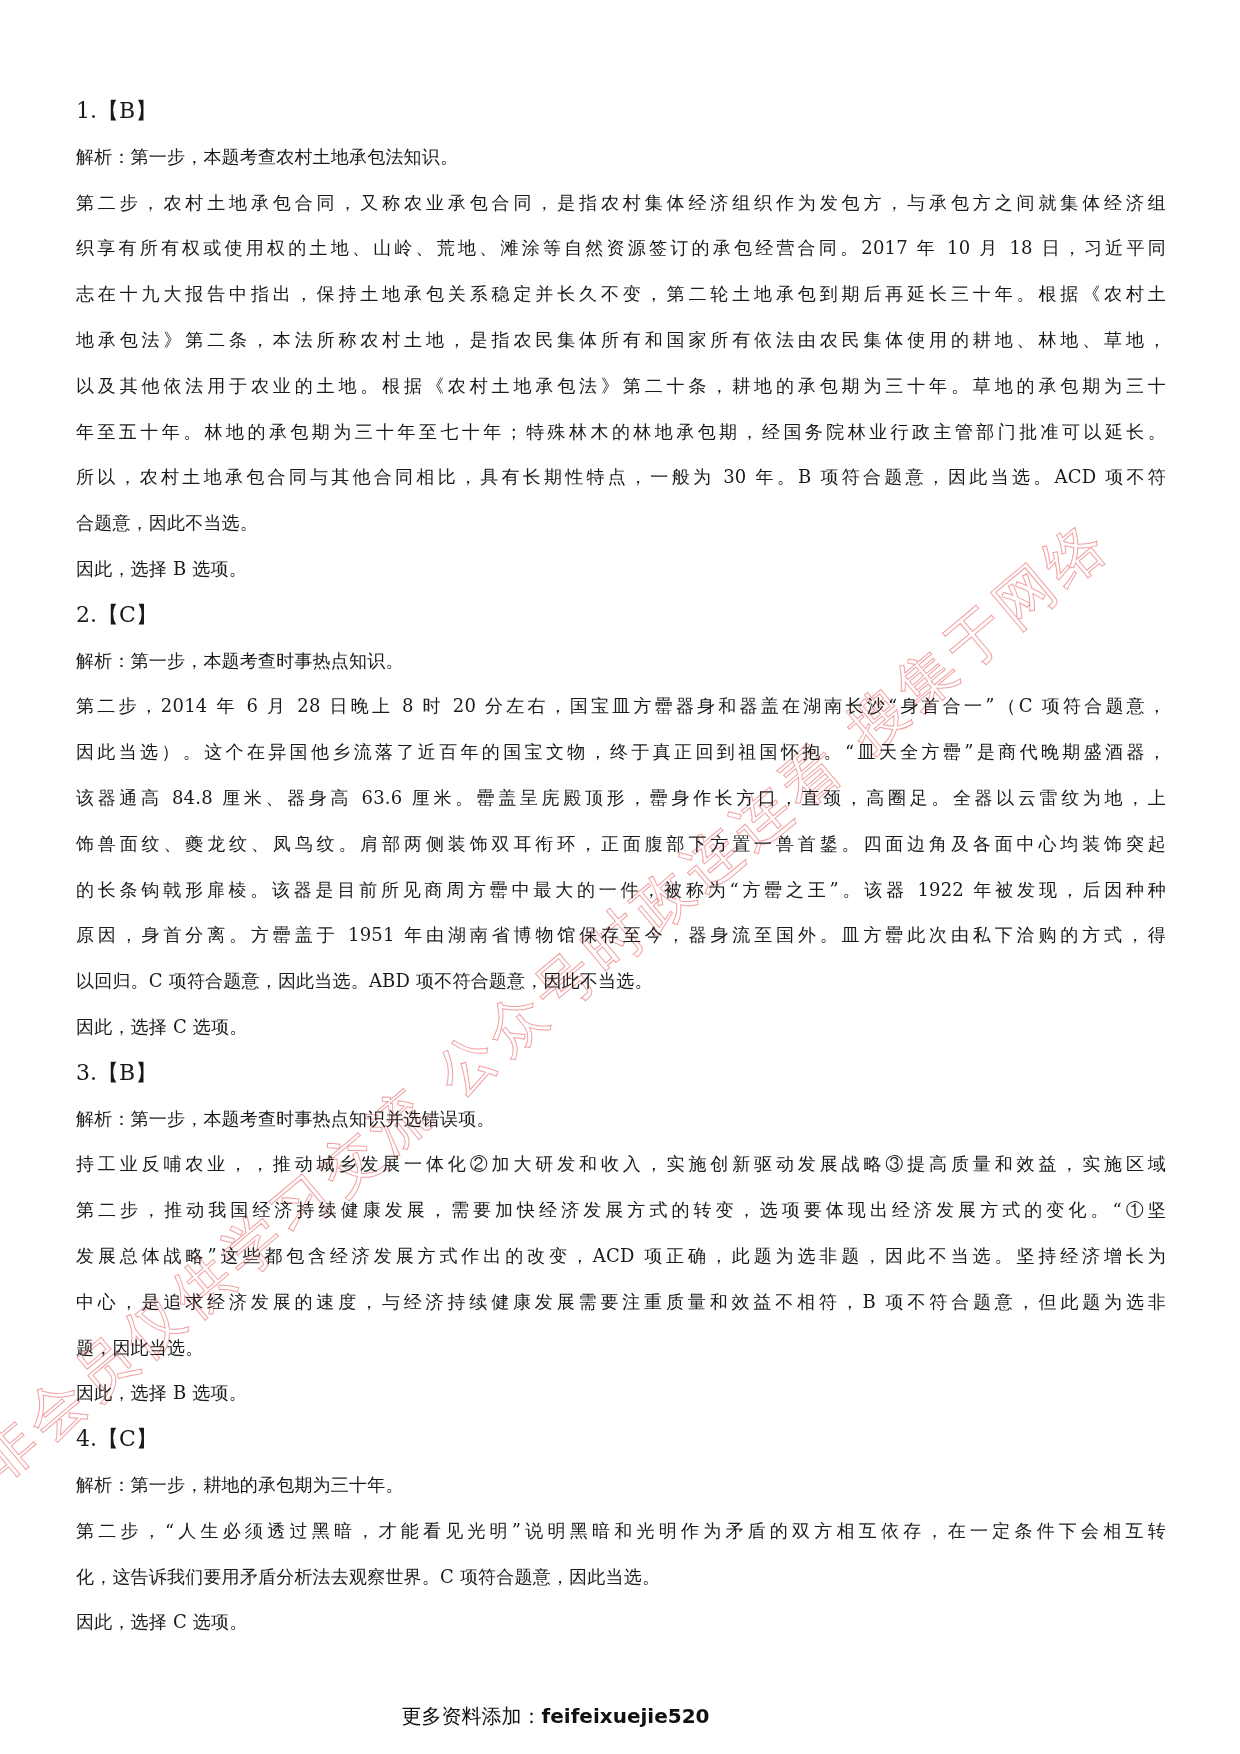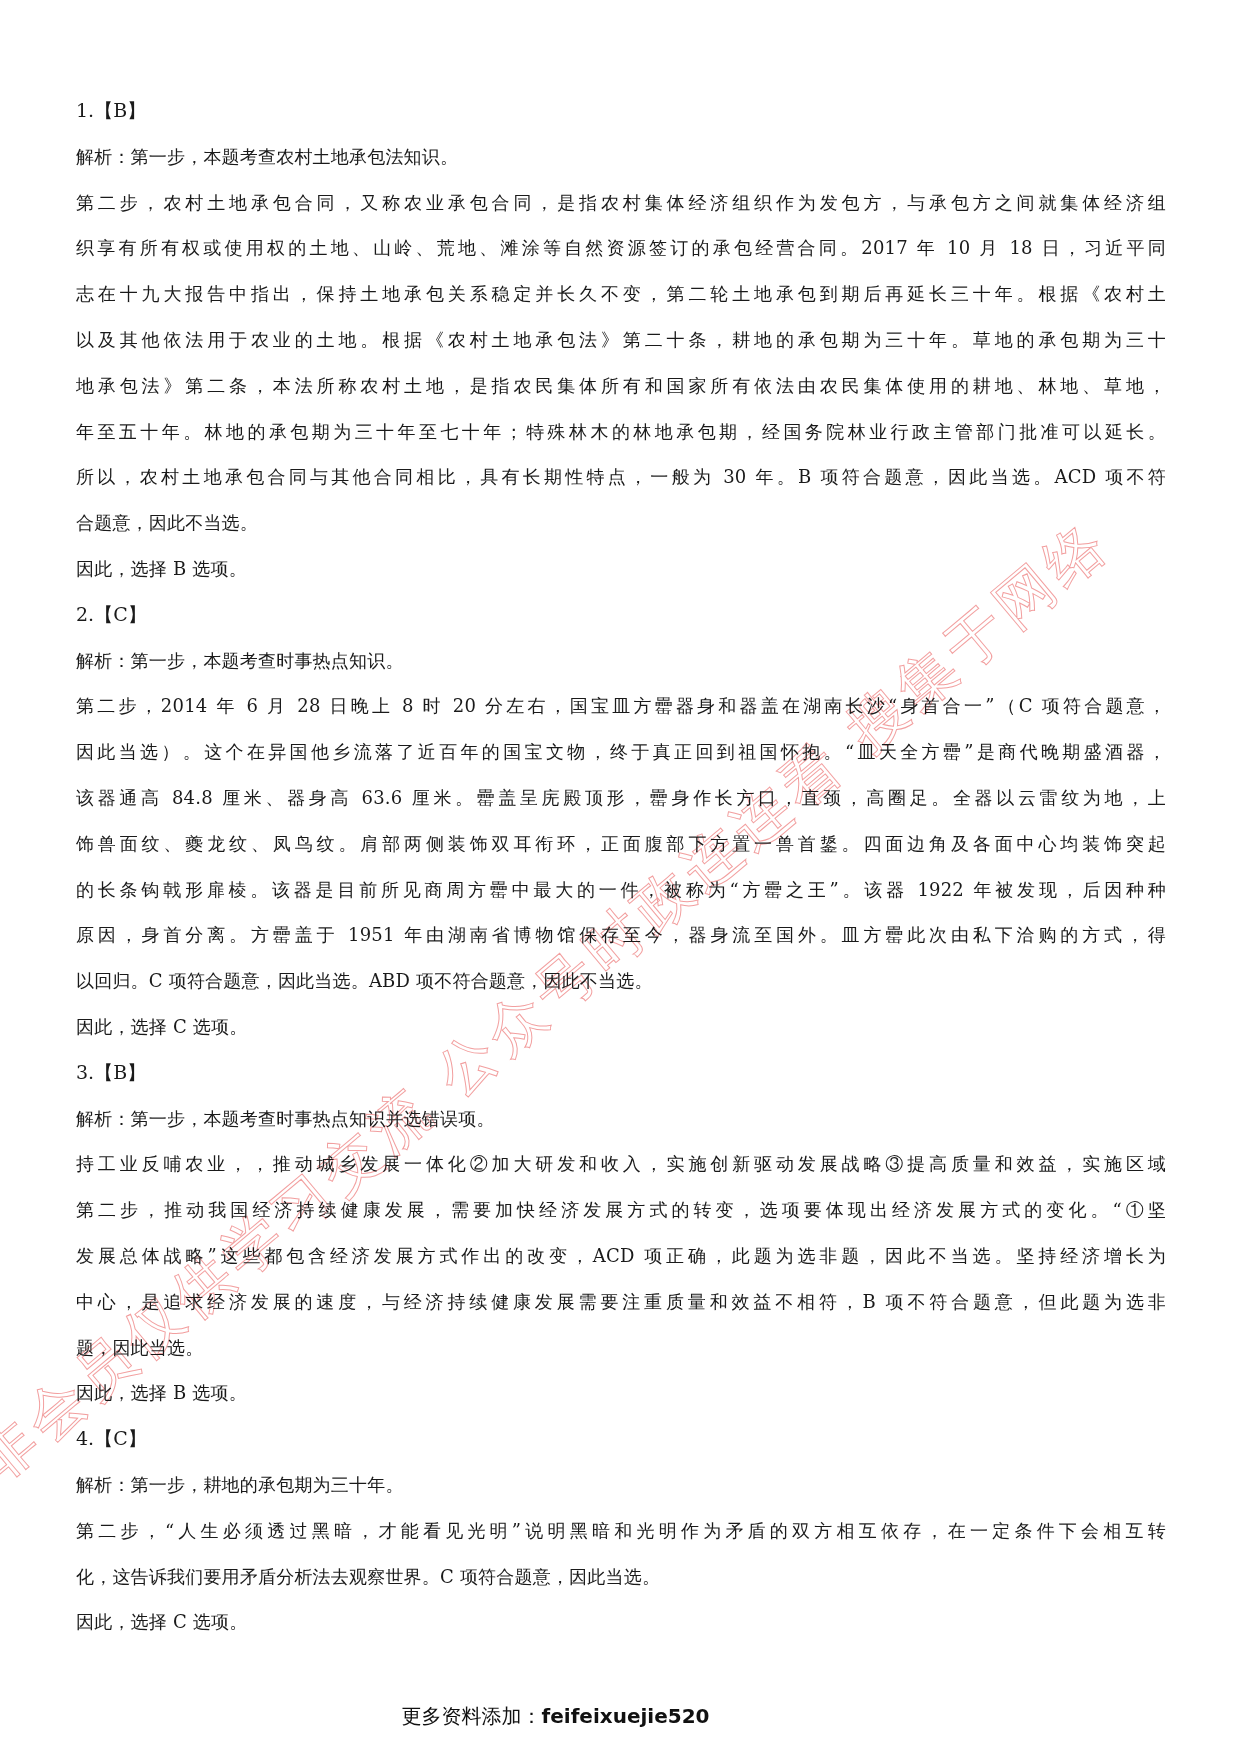--- a/index.html
+++ b/index.html
@@ -2,21 +2,21 @@
 <html><head>
   <meta charset="utf-8">
   <style>
     html, body { margin: 0; padding: 0; background: #ffffff; }
     body { width: 1240px; height: 1754px; position: relative; overflow: hidden;
            font-family: "DejaVu Serif", "Liberation Serif", serif; color: #1a1a1a; }
     .page { position: absolute; left: 76px; top: 88px; width: 1090px; }
     .line { font-size: 18px; line-height: 45.8px; height: 45.8px; white-space: nowrap;
             letter-spacing: 0.2px; text-align: justify; text-align-last: justify; }
     .line.last { text-align-last: left; }
-    .qnum { font-size: 19px; line-height: 45.8px; height: 45.8px; }
+    .qnum { font-size: 22px; line-height: 45.8px; height: 45.8px; }
     .footer { position: absolute; top: 1703px; left: 0; width: 1111px; text-align: center;
               font-size: 20px; color: #111; }
     .footer .code { font-family: "DejaVu Sans", "Liberation Sans", sans-serif; font-weight: bold; }
     .watermark { position: absolute; left: -40px; top: 1440px; transform-origin: 0 0;
                  transform: rotate(-40deg); font-family: "DejaVu Serif", serif;
                  font-size: 58px; color: rgba(232, 80, 80, 0.35); white-space: nowrap;
                  letter-spacing: 6px; pointer-events: none; -webkit-text-stroke: 1px rgba(232,80,80,0.55);
                  -webkit-text-fill-color: transparent; }
   </style>
 </head>
@@ -25,22 +25,22 @@
 <div class="watermark">非会员仅供学习交流 公众号时政连连看 搜集于网络</div>
 
 <div class="page">
 
   <div>
     <div class="qnum">1.【B】</div>
     <div class="line last">解析：第一步，本题考查农村土地承包法知识。</div>
     <div class="line">第二步，农村土地承包合同，又称农业承包合同，是指农村集体经济组织作为发包方，与承包方之间就集体经济组</div>
     <div class="line">织享有所有权或使用权的土地、山岭、荒地、滩涂等自然资源签订的承包经营合同。2017 年 10 月 18 日，习近平同</div>
     <div class="line">志在十九大报告中指出，保持土地承包关系稳定并长久不变，第二轮土地承包到期后再延长三十年。根据《农村土</div>
+    <div class="line">地承包法》第二条，本法所称农村土地，是指农民集体所有和国家所有依法由农民集体使用的耕地、林地、草地，</div>
     <div class="line">以及其他依法用于农业的土地。根据《农村土地承包法》第二十条，耕地的承包期为三十年。草地的承包期为三十</div>
-    <div class="line">地承包法》第二条，本法所称农村土地，是指农民集体所有和国家所有依法由农民集体使用的耕地、林地、草地，</div>
     <div class="line">年至五十年。林地的承包期为三十年至七十年；特殊林木的林地承包期，经国务院林业行政主管部门批准可以延长。</div>
     <div class="line">所以，农村土地承包合同与其他合同相比，具有长期性特点，一般为 30 年。B 项符合题意，因此当选。ACD 项不符</div>
     <div class="line last">合题意，因此不当选。</div>
     <div class="line last">因此，选择 B 选项。</div>
   </div>
 
   <div>
     <div class="qnum">2.【C】</div>
     <div class="line last">解析：第一步，本题考查时事热点知识。</div>
     <div class="line">第二步，2014 年 6 月 28 日晚上 8 时 20 分左右，国宝皿方罍器身和器盖在湖南长沙“身首合一”（C 项符合题意，</div>

